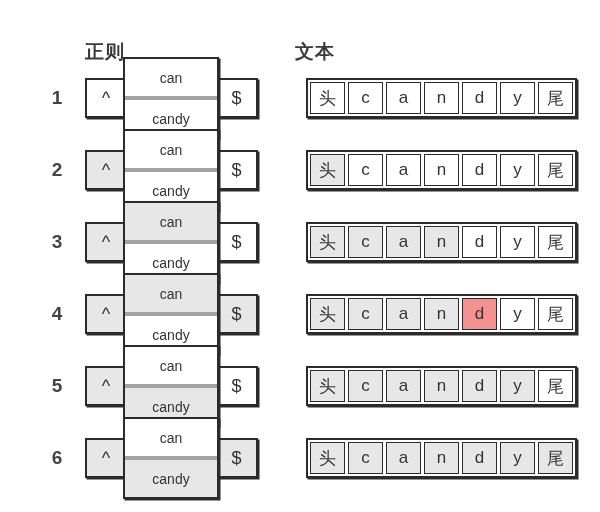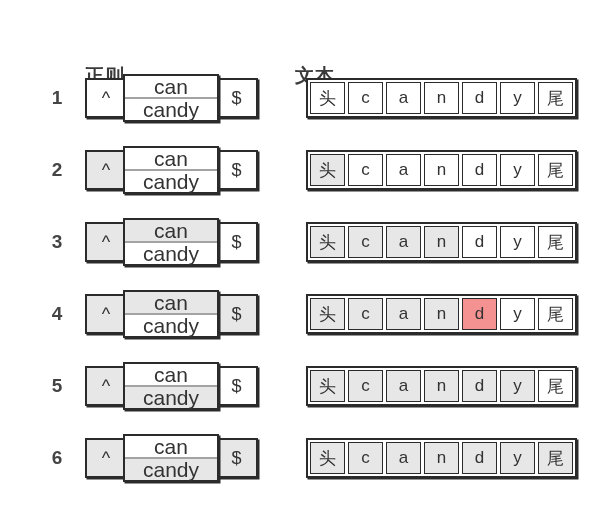--- a/index.html
+++ b/index.html
@@ -12,21 +12,20 @@
     color: #333333;
     overflow: hidden;
   }
   .hdr {
     position: absolute;
     top: 39px;
     font-size: 19px;
     font-weight: 700;
     color: #3a3a3a;
     letter-spacing: 1px;
-    margin-top: 24px;
   }
   .hdr-regex { left: 85px; }
   .hdr-text  { left: 295px; }
 
   .rows { position: absolute; top: 62px; left: 0; width: 600px; }
   .row  { position: relative; height: 72px; }
 
   .row-num {
     position: absolute;
     left: 44px; top: 50%;
@@ -57,26 +56,26 @@
   .stack {
     position: absolute; left: 123px; top: 50%;
     transform: translateY(-50%);
     width: 96px;
     border: 2.5px solid #2b2b2b;
     box-shadow: 1.5px 1.5px 0 #2b2b2b;
     background: #ffffff;
     z-index: 2;
   }
   .stack-cell {
-    height: 21px;
+    height: 37px;
     display: flex; align-items: center; justify-content: center;
-    font-size: 21px;
-    background: #ffffff;
-  }
-  .stack-cell + .stack-cell { border-top: 2px solid #a3a3a3; }
+    font-size: 14px;
+    background: #ffffff;
+  }
+  .stack-cell + .stack-cell { border-top: 4px solid #a3a3a3; }
 
   .text-strip {
     position: absolute; left: 306px; top: 50%;
     transform: translateY(-50%);
     width: 271px;
     border: 2.5px solid #2b2b2b;
     box-shadow: 1.5px 1.5px 0 #2b2b2b;
     background: #ffffff;
     display: flex; gap: 3px; padding: 2px;
   }

